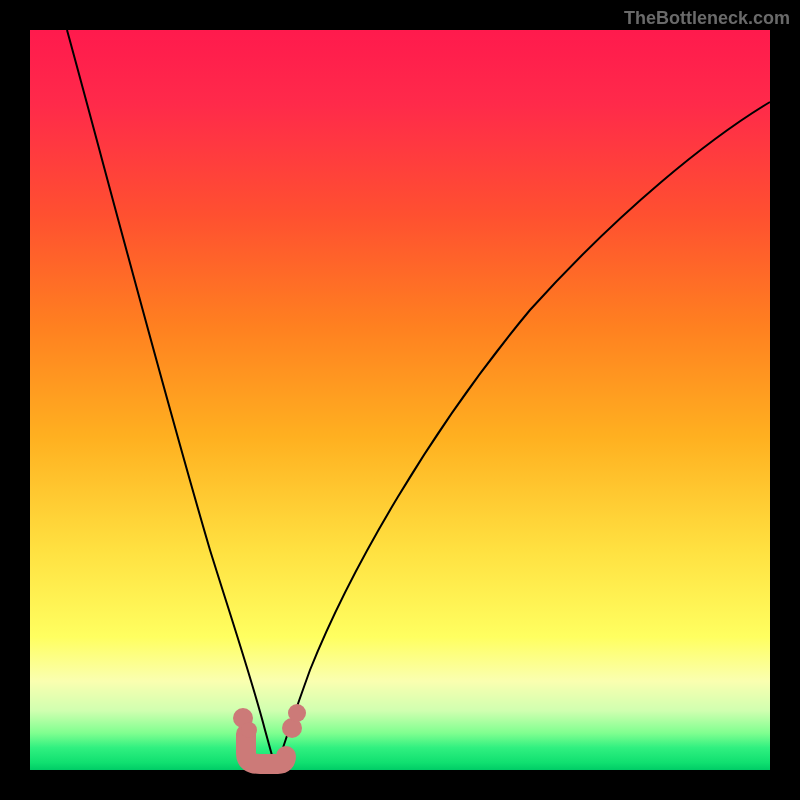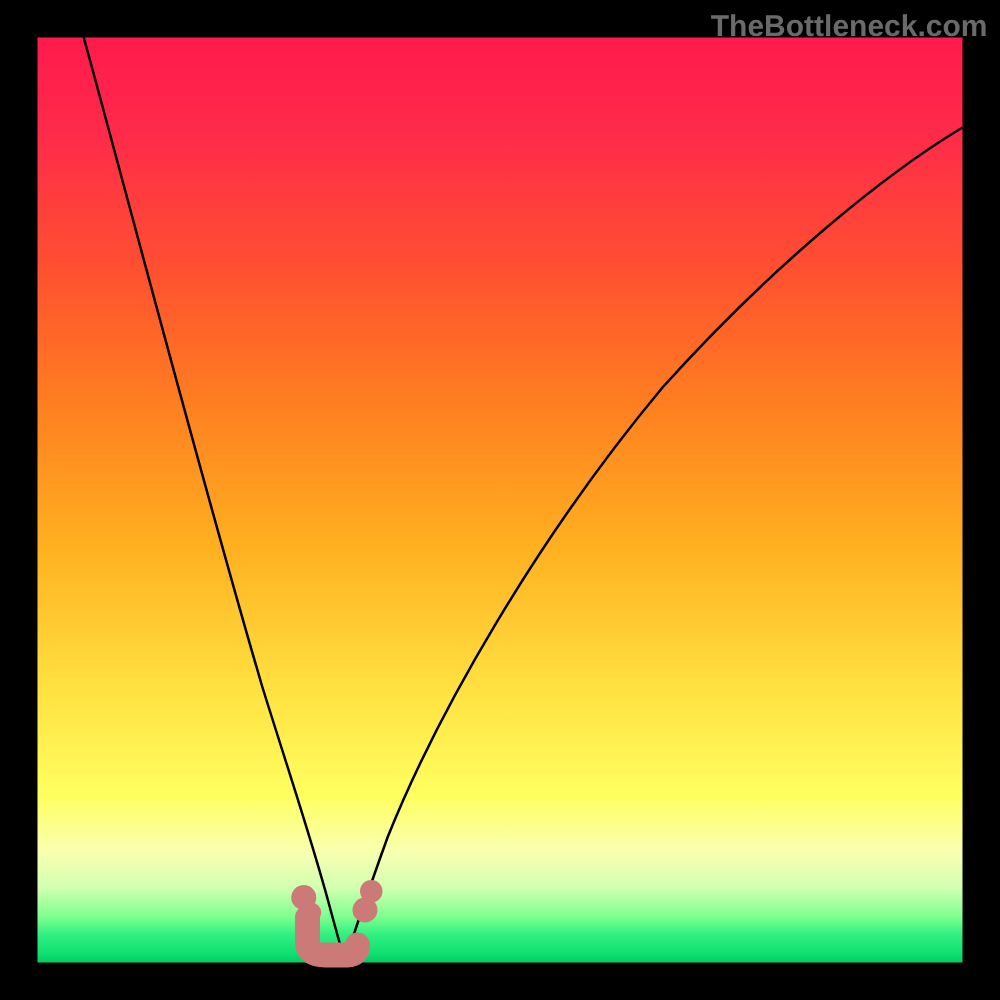--- a/index.html
+++ b/index.html
@@ -9,21 +9,21 @@
     background: #000;
     position: relative;
     font-family: Arial, sans-serif;
     overflow: hidden;
   }
   .watermark {
     position: absolute;
     top: 8px;
     right: 10px;
     color: #6a6a6a;
-    font-size: 24px;
+    font-size: 18px;
     font-weight: bold;
     z-index: 10;
   }
   .plot-area {
     position: absolute;
     left: 30px;
     top: 30px;
     width: 740px;
     height: 740px;
     background: linear-gradient(to bottom,

